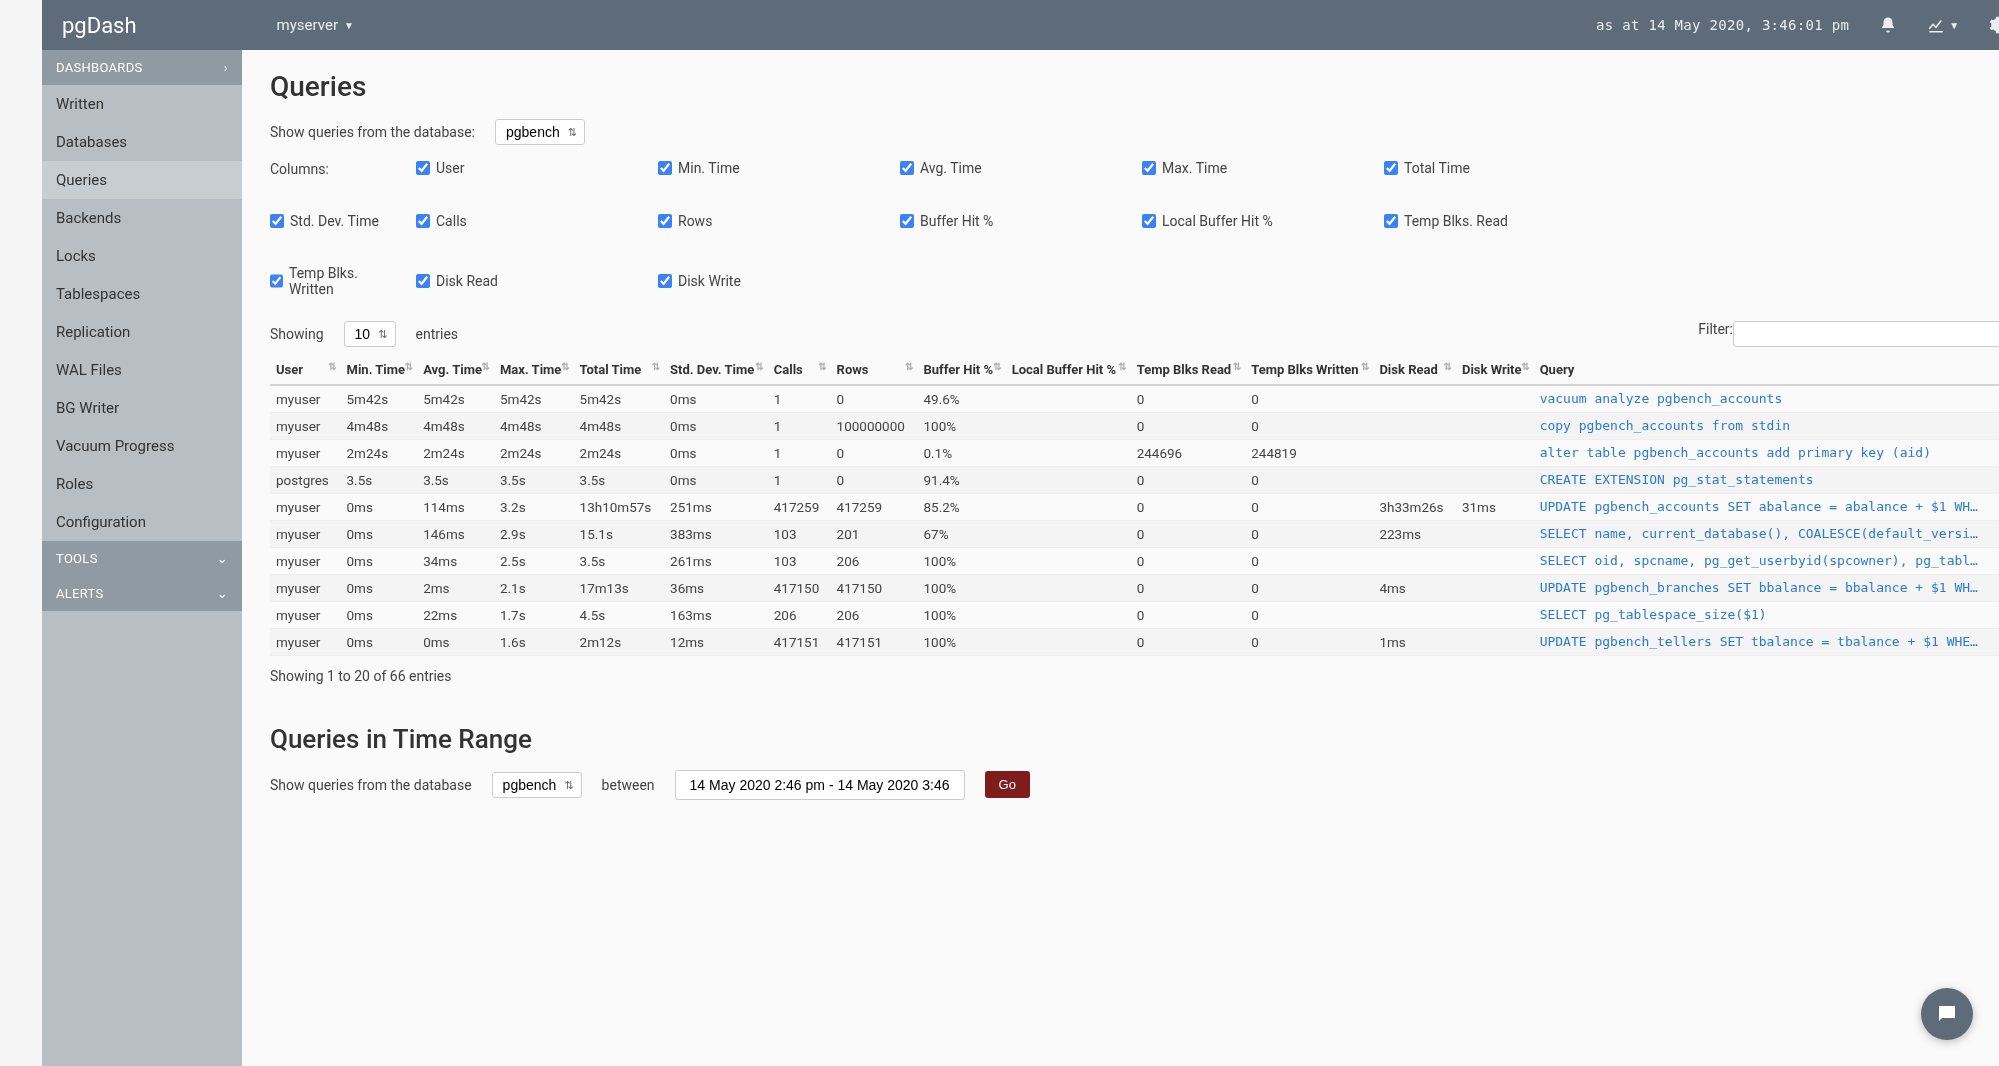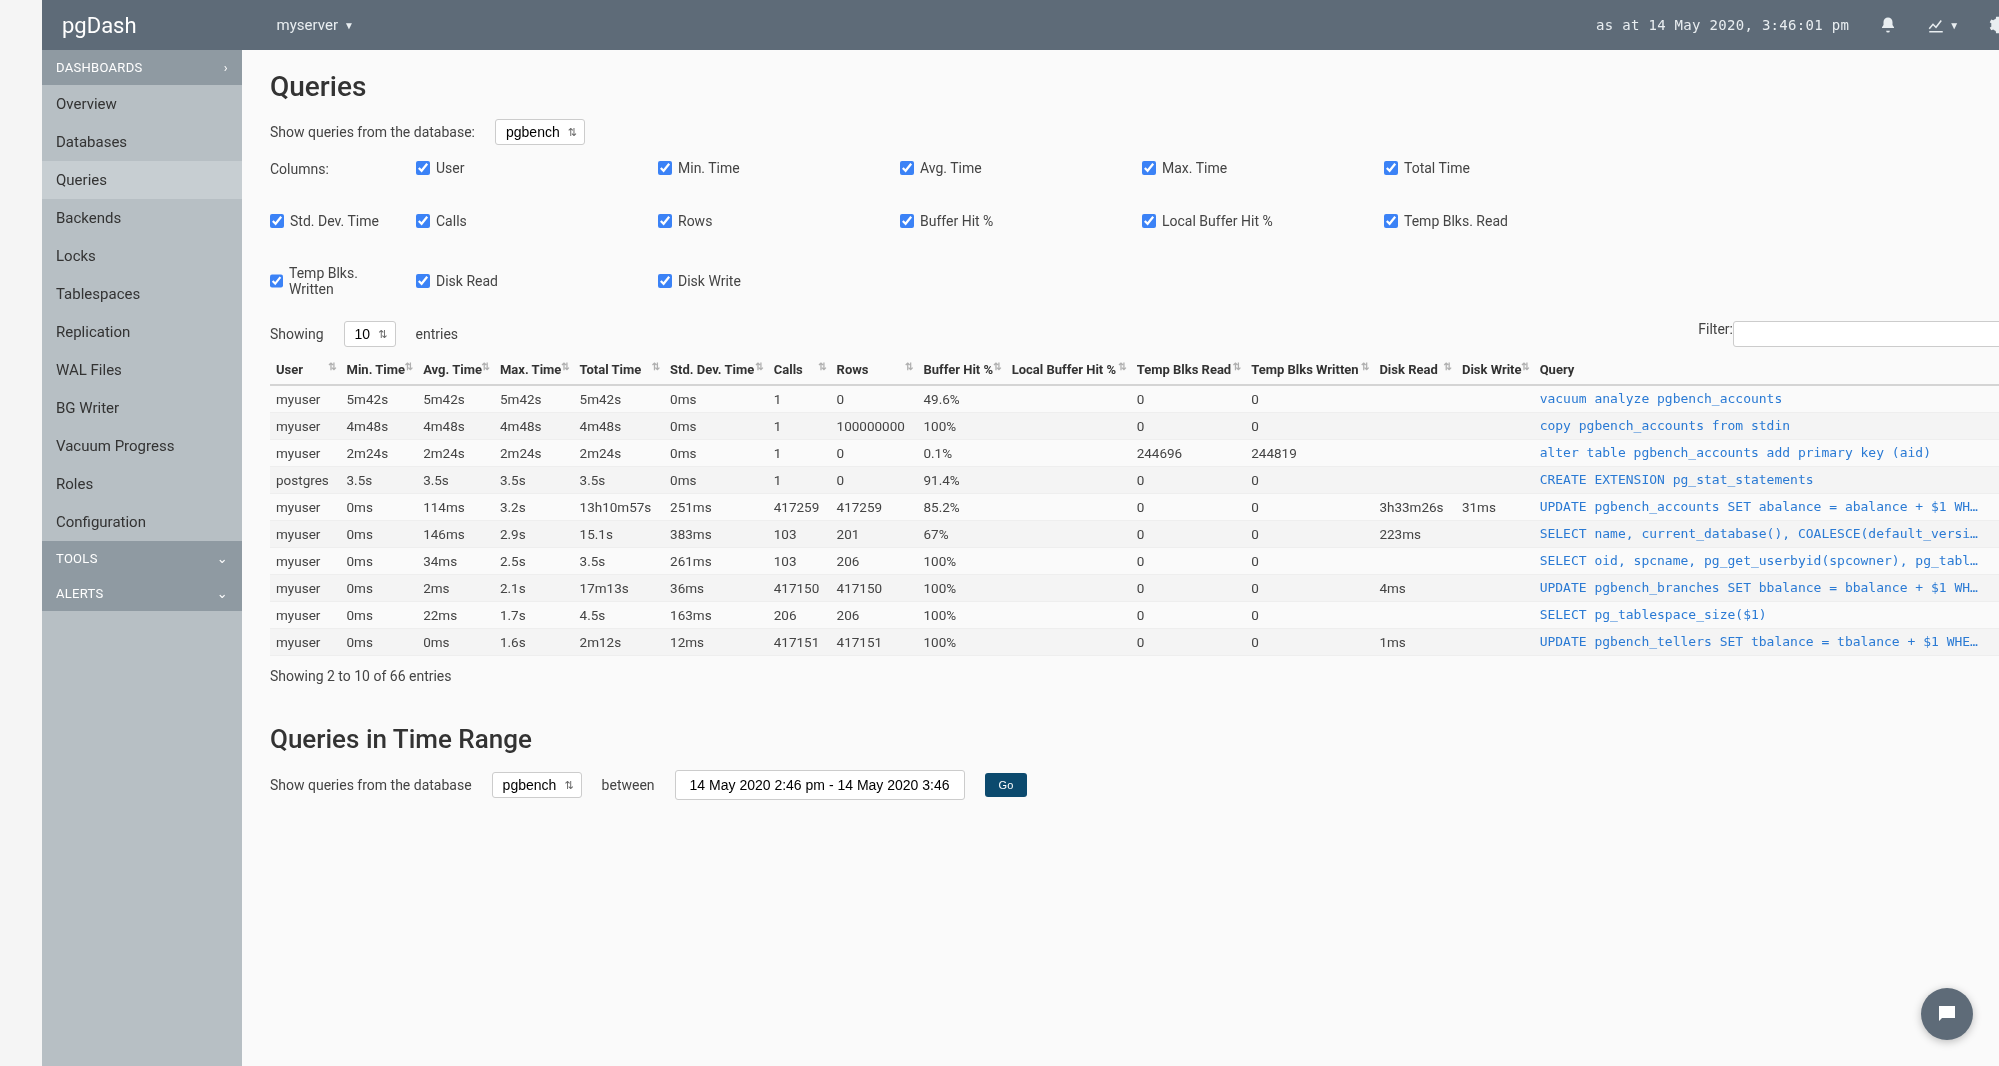--- a/index.html
+++ b/index.html
@@ -74,21 +74,21 @@
 .pager button {
   border:1px solid #ddd; background:#fff; color:#2a7ad4; padding:6px 12px; font-size:14px;
   cursor:pointer; margin-left:-1px;
 }
 .pager button.active { background:#2a7ad4; color:#fff; border-color:#2a7ad4;}
 .pager button:first-child { border-radius:3px 0 0 3px;}
 .pager button:last-child { border-radius:0 3px 3px 0;}
 
 h2.section-title { font-size: 26px; font-weight:500; margin: 40px 0 16px; color:#333;}
 .range-input { border:1px solid #ccc; border-radius:3px; padding:6px 14px; background:#fff; font-size:14px; width:290px; text-align:center;}
-.go-btn { background:#0c4a6e; color:#fff; border:none; border-radius:3px; padding:6px 14px; font-size:11px; cursor:pointer;}
+.go-btn { background:#7f1d1d; color:#fff; border:none; border-radius:3px; padding:6px 14px; font-size:13px; cursor:pointer;}
 
 .chat-fab {
   position: fixed; right: 26px; bottom: 26px; width: 52px; height:52px; border-radius:50%;
   background:#5e6b78; display:flex; align-items:center; justify-content:center; color:#fff; cursor:pointer;
   box-shadow: 0 2px 8px rgba(0,0,0,.25);
 }
 svg { display:block; }
 </style>
 </head>
 <body>
@@ -125,21 +125,21 @@
     </div>
   </div>
 
   <div class="body">
     <div class="sidebar">
       <div class="side-section-header">
         <span>DASHBOARDS</span>
         <span>›</span>
       </div>
       <div id="sidebar-items">
-          <div class="side-item">Overview</div>
+          <div class="side-item">Written</div>
           <div class="side-item">Databases</div>
           <div class="side-item active">Queries</div>
           <div class="side-item">Backends</div>
           <div class="side-item">Locks</div>
           <div class="side-item">Tablespaces</div>
           <div class="side-item">Replication</div>
           <div class="side-item">WAL Files</div>
           <div class="side-item">BG Writer</div>
           <div class="side-item">Vacuum Progress</div>
           <div class="side-item">Roles</div>
@@ -495,21 +495,21 @@
               <td>1ms</td>
               <td></td>
               <td>
                 <a class="query-link">UPDATE pgbench_tellers SET tbalance = tbalance + $1 WHERE ti…</a>
               </td>
             </tr>
           </tbody>
       </table>
 
       <div class="table-footer">
-        <span>Showing 2 to 10 of 66 entries</span>
+        <span>Showing 1 to 20 of 66 entries</span>
       </div>
 
       <h2 class="section-title">Queries in Time Range</h2>
       <div class="row">
         <span>Show queries from the database</span>
         <span class="select-wrap">
           <select class="select">
             <option>pgbench</option>
           </select>
         </span>

